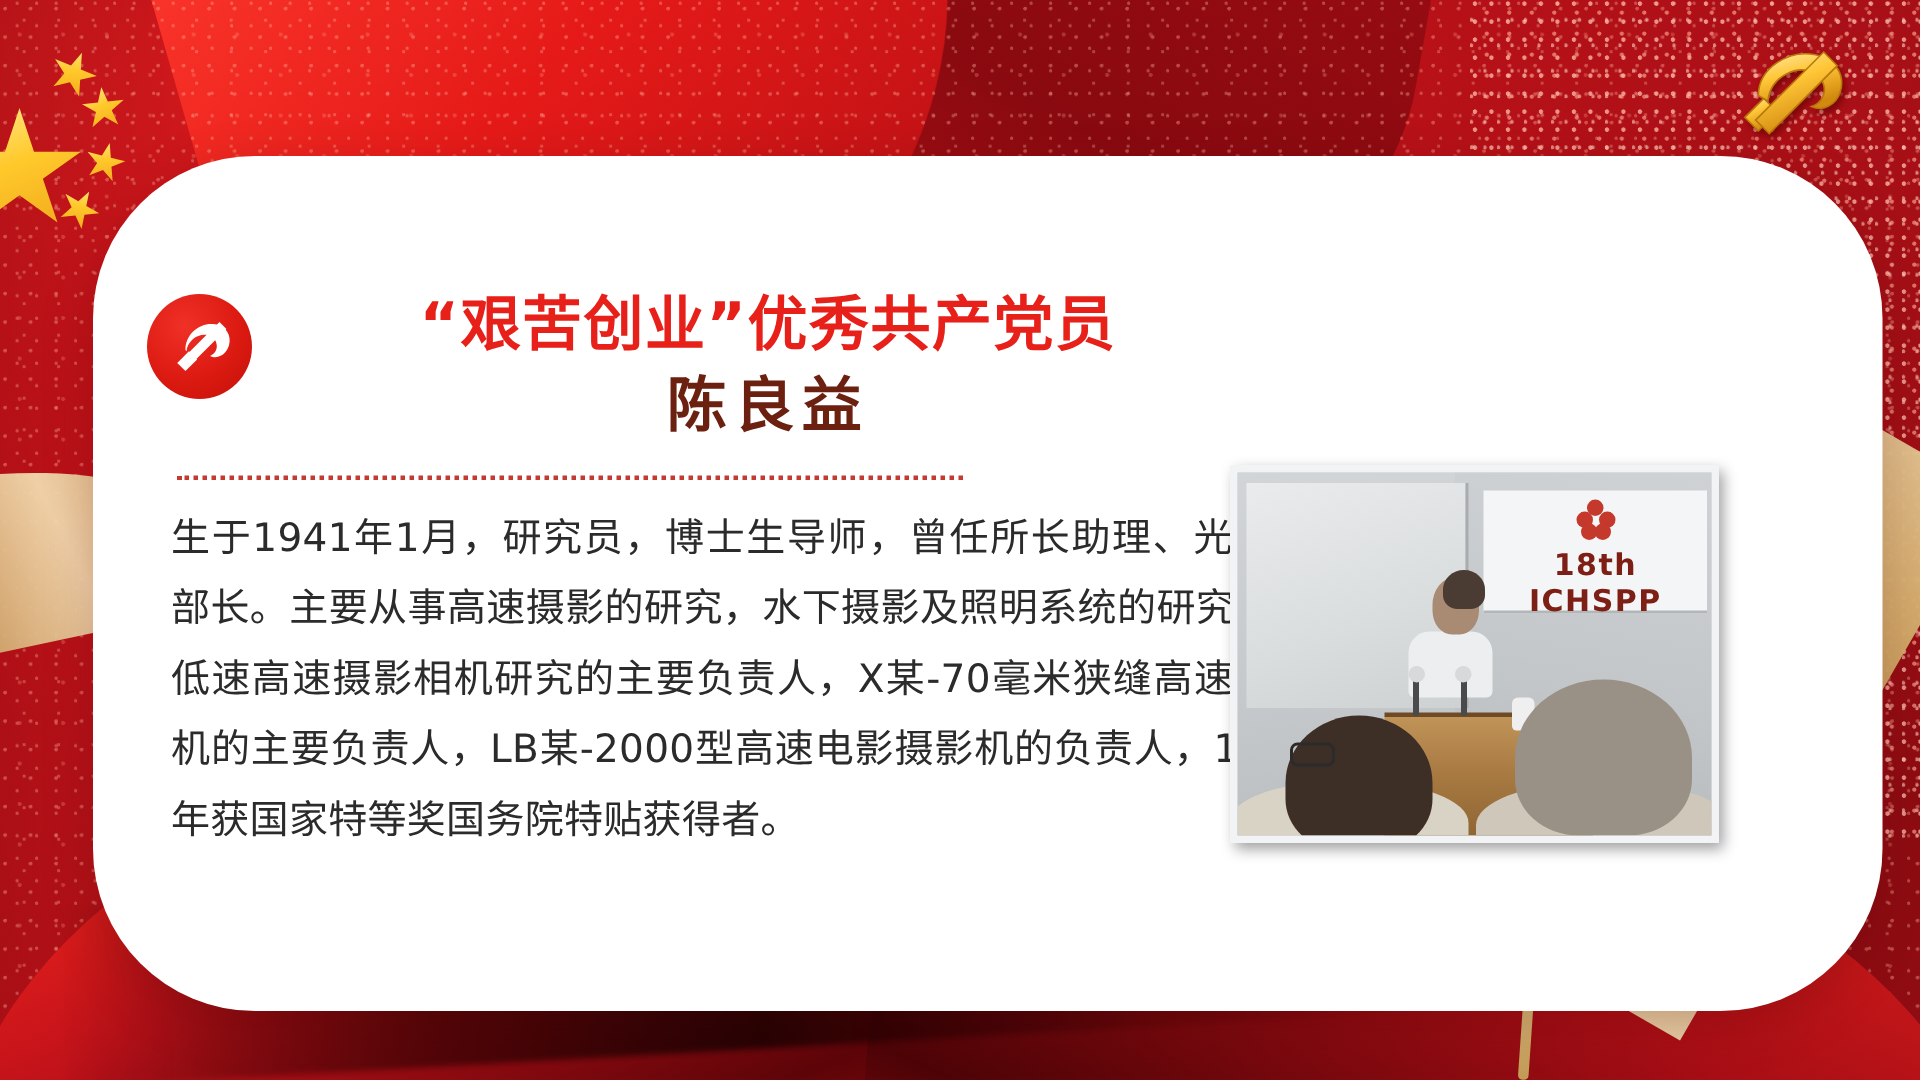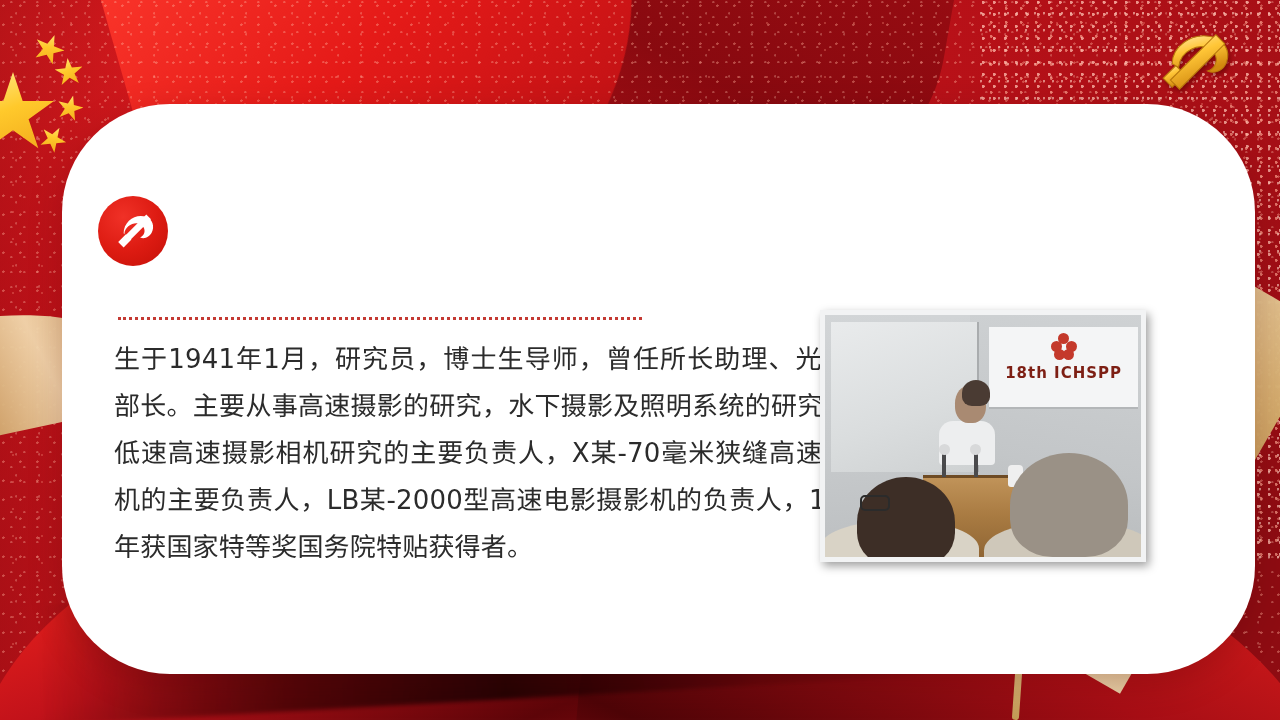--- a/index.html
+++ b/index.html
@@ -184,21 +184,21 @@
   .ph-plum span{position:absolute;width:11px;height:11px;border-radius:50%;
     background:#C4392B;}
   .ph-plum span:nth-child(1){left:7.5px;top:0;}
   .ph-plum span:nth-child(2){left:0;top:8px;}
   .ph-plum span:nth-child(3){left:15px;top:8px;}
   .ph-plum span:nth-child(4){left:3px;top:16px;}
   .ph-plum span:nth-child(5){left:12px;top:16px;}
   .ph-banner-text{
     position:absolute;left:0;right:0;top:46%;text-align:center;
     font-family:"DejaVu Sans","Liberation Sans",sans-serif;
-    font-weight:bold;font-size:15px;color:#7D1F14;letter-spacing:1px;
+    font-weight:bold;font-size:20px;color:#7D1F14;letter-spacing:1px;
   }
   .ph-speaker-head{position:absolute;left:41%;top:29%;width:31px;height:38px;
     border-radius:48% 48% 42% 42%;background:#A98A72;}
   .ph-speaker-hair{position:absolute;left:43.5%;top:27%;width:28px;height:26px;
     border-radius:50% 50% 35% 35%;background:#4A3B33;}
   .ph-speaker-body{position:absolute;left:36%;top:44%;width:56px;height:44px;
     border-radius:14px 14px 4px 4px;background:#EDEEEF;}
   .ph-desk{position:absolute;left:31%;top:66%;width:44%;height:34%;
     background:linear-gradient(180deg,#C09359 0%,#A97B42 45%,#8E6433 100%);
     border-top:3px solid #6E4B24;}
@@ -268,20 +268,24 @@
     <div class="badge">
       <svg viewBox="0 0 64 64" xmlns="http://www.w3.org/2000/svg" aria-hidden="true">
         <g fill="#FFFFFF">
           <path d="M13 46 L23 36 L30 43 L20 53 Z"></path>
           <path d="M20 35 C20 19, 36 9, 49 14 C57 17, 60 26, 56 34 C53 40, 46 43, 41 40 C46 38, 48 33, 46 28 C43 21, 33 20, 26 26 C23 29, 21 32, 21 36 Z"></path>
           <path d="M49 11 L55 17 L24 48 L18 42 Z"></path>
         </g>
       </svg>
     </div>
 
+    <div class="title-wrap">
+      <div class="title-main">“艰苦创业”优秀共产党员</div>
+      <div class="title-sub">陈良益</div>
+    </div>
 
     <div class="divider"></div>
 
     <div class="body-text">生于1941年1月，研究员，博士生导师，曾任所长助理、光工部部长。主要从事高速摄影的研究，水下摄影及照明系统的研究，中低速高速摄影相机研究的主要负责人，X某-70毫米狭缝高速摄影机的主要负责人，LB某-2000型高速电影摄影机的负责人，1985年获国家特等奖国务院特贴获得者。</div>
 
     <div class="photo">
       <div class="photo-inner">
         <div class="ph-wall"></div>
         <div class="ph-screen"></div>
         <div class="ph-banner">

